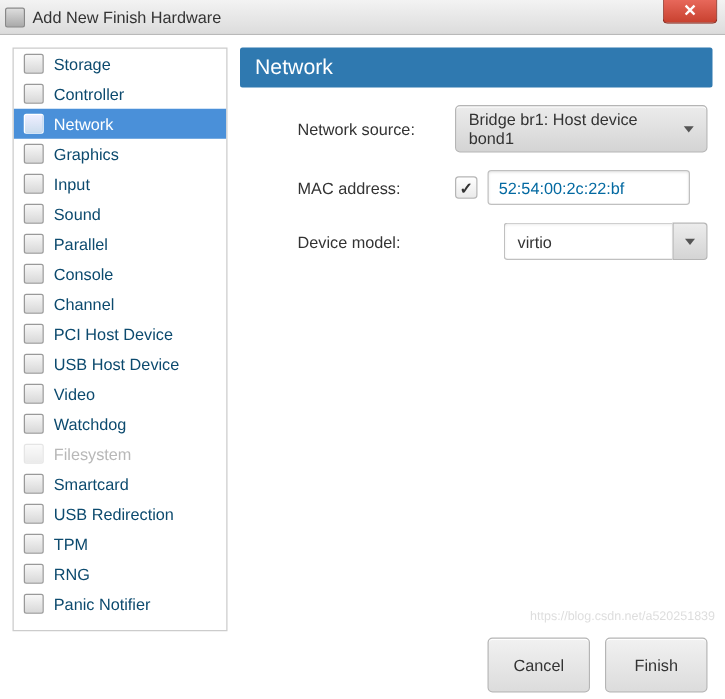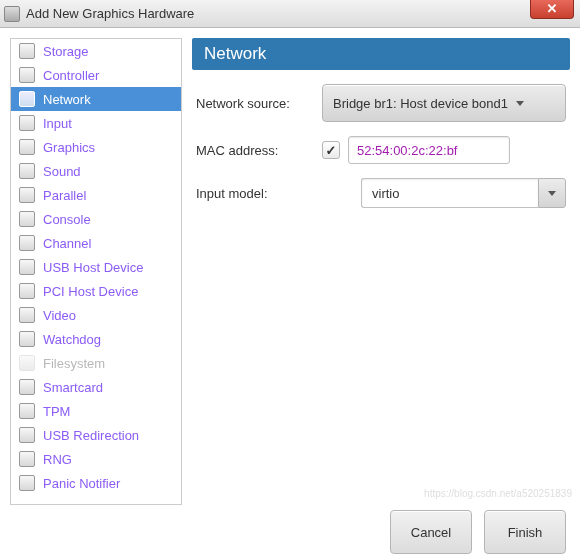--- a/index.html
+++ b/index.html
@@ -51,21 +51,21 @@
     border: 1px solid #ccc;
     background: #fff;
     overflow-y: auto;
   }
   .sidebar-item {
     height: 24px;
     display: flex;
     align-items: center;
     gap: 8px;
     padding: 0 8px;
-    color: #8b5cf6;
+    color: #0c4a6e;
     cursor: default;
   }
   .sidebar-item.selected {
     background: #4a90d9;
     color: #fff;
   }
   .sidebar-item.disabled { color: #b8b8b8; }
   .sb-icon {
     width: 16px; height: 16px;
     border: 1px solid #999;
@@ -94,20 +94,21 @@
   .form-row {
     display: flex;
     align-items: center;
     margin-bottom: 14px;
     gap: 8px;
   }
   .form-label {
     width: 118px;
     text-align: left;
     color: #333;
+    margin-left: 42px;
   }
   .dropdown {
     flex: 1;
     height: 30px;
     background: linear-gradient(#ececec,#d4d4d4);
     border: 1px solid #b5b5b5;
     border-radius: 4px;
     box-shadow: inset 0 1px 0 #fff;
     display: flex;
     align-items: center;
@@ -132,21 +133,21 @@
     color: #333; font-size: 13px; font-weight: bold;
   }
   .text-input {
     width: 162px;
     height: 28px;
     border: 1px solid #c0c0c0;
     border-radius: 3px;
     background: #fff;
     padding: 0 8px;
     font-size: 13px;
-    color: #a21caf;
+    color: #0369a1;
     box-shadow: inset 0 1px 2px rgba(0,0,0,.1);
   }
   .combo {
     flex: 1;
     display: flex;
     height: 30px;
     margin-left: 39px;
   }
   .combo-input {
     flex: 1;
@@ -199,21 +200,21 @@
     color: rgba(120,120,120,.25);
     font-size: 10px;
     pointer-events: none;
   }
 </style>
 </head>
 <body>
 
 <div class="titlebar">
   <span class="app-icon"></span>
-  <span class="title">Add New Graphics Hardware</span>
+  <span class="title">Add New Finish Hardware</span>
   <div class="close">
     <span>✕</span>
   </div>
 </div>
 
 <div class="content">
   <div class="sidebar" id="sidebar">
       <div class="sidebar-item">
         <span class="sb-icon"></span>
         <span>Storage</span>
@@ -221,73 +222,73 @@
       <div class="sidebar-item">
         <span class="sb-icon"></span>
         <span>Controller</span>
       </div>
       <div class="sidebar-item selected">
         <span class="sb-icon"></span>
         <span>Network</span>
       </div>
       <div class="sidebar-item">
         <span class="sb-icon"></span>
+        <span>Graphics</span>
+      </div>
+      <div class="sidebar-item">
+        <span class="sb-icon"></span>
         <span>Input</span>
       </div>
       <div class="sidebar-item">
         <span class="sb-icon"></span>
-        <span>Graphics</span>
-      </div>
-      <div class="sidebar-item">
-        <span class="sb-icon"></span>
         <span>Sound</span>
       </div>
       <div class="sidebar-item">
         <span class="sb-icon"></span>
         <span>Parallel</span>
       </div>
       <div class="sidebar-item">
         <span class="sb-icon"></span>
         <span>Console</span>
       </div>
       <div class="sidebar-item">
         <span class="sb-icon"></span>
         <span>Channel</span>
       </div>
       <div class="sidebar-item">
         <span class="sb-icon"></span>
+        <span>PCI Host Device</span>
+      </div>
+      <div class="sidebar-item">
+        <span class="sb-icon"></span>
         <span>USB Host Device</span>
       </div>
       <div class="sidebar-item">
         <span class="sb-icon"></span>
-        <span>PCI Host Device</span>
-      </div>
-      <div class="sidebar-item">
-        <span class="sb-icon"></span>
         <span>Video</span>
       </div>
       <div class="sidebar-item">
         <span class="sb-icon"></span>
         <span>Watchdog</span>
       </div>
       <div class="sidebar-item disabled">
         <span class="sb-icon"></span>
         <span>Filesystem</span>
       </div>
       <div class="sidebar-item">
         <span class="sb-icon"></span>
         <span>Smartcard</span>
       </div>
       <div class="sidebar-item">
         <span class="sb-icon"></span>
+        <span>USB Redirection</span>
+      </div>
+      <div class="sidebar-item">
+        <span class="sb-icon"></span>
         <span>TPM</span>
-      </div>
-      <div class="sidebar-item">
-        <span class="sb-icon"></span>
-        <span>USB Redirection</span>
       </div>
       <div class="sidebar-item">
         <span class="sb-icon"></span>
         <span>RNG</span>
       </div>
       <div class="sidebar-item">
         <span class="sb-icon"></span>
         <span>Panic Notifier</span>
       </div>
     </div>
@@ -307,21 +308,21 @@
 
       <div class="form-row">
         <span class="form-label">MAC address:</span>
         <div class="checkbox">
           <span>✓</span>
         </div>
         <input class="text-input" type="text" value="52:54:00:2c:22:bf" style="">
       </div>
 
       <div class="form-row">
-        <span class="form-label">Input model:</span>
+        <span class="form-label">Device model:</span>
         <div class="combo">
           <div class="combo-input">
             <span>virtio</span>
           </div>
           <div class="combo-button">
             <span class="arrow"></span>
           </div>
         </div>
       </div>
 

